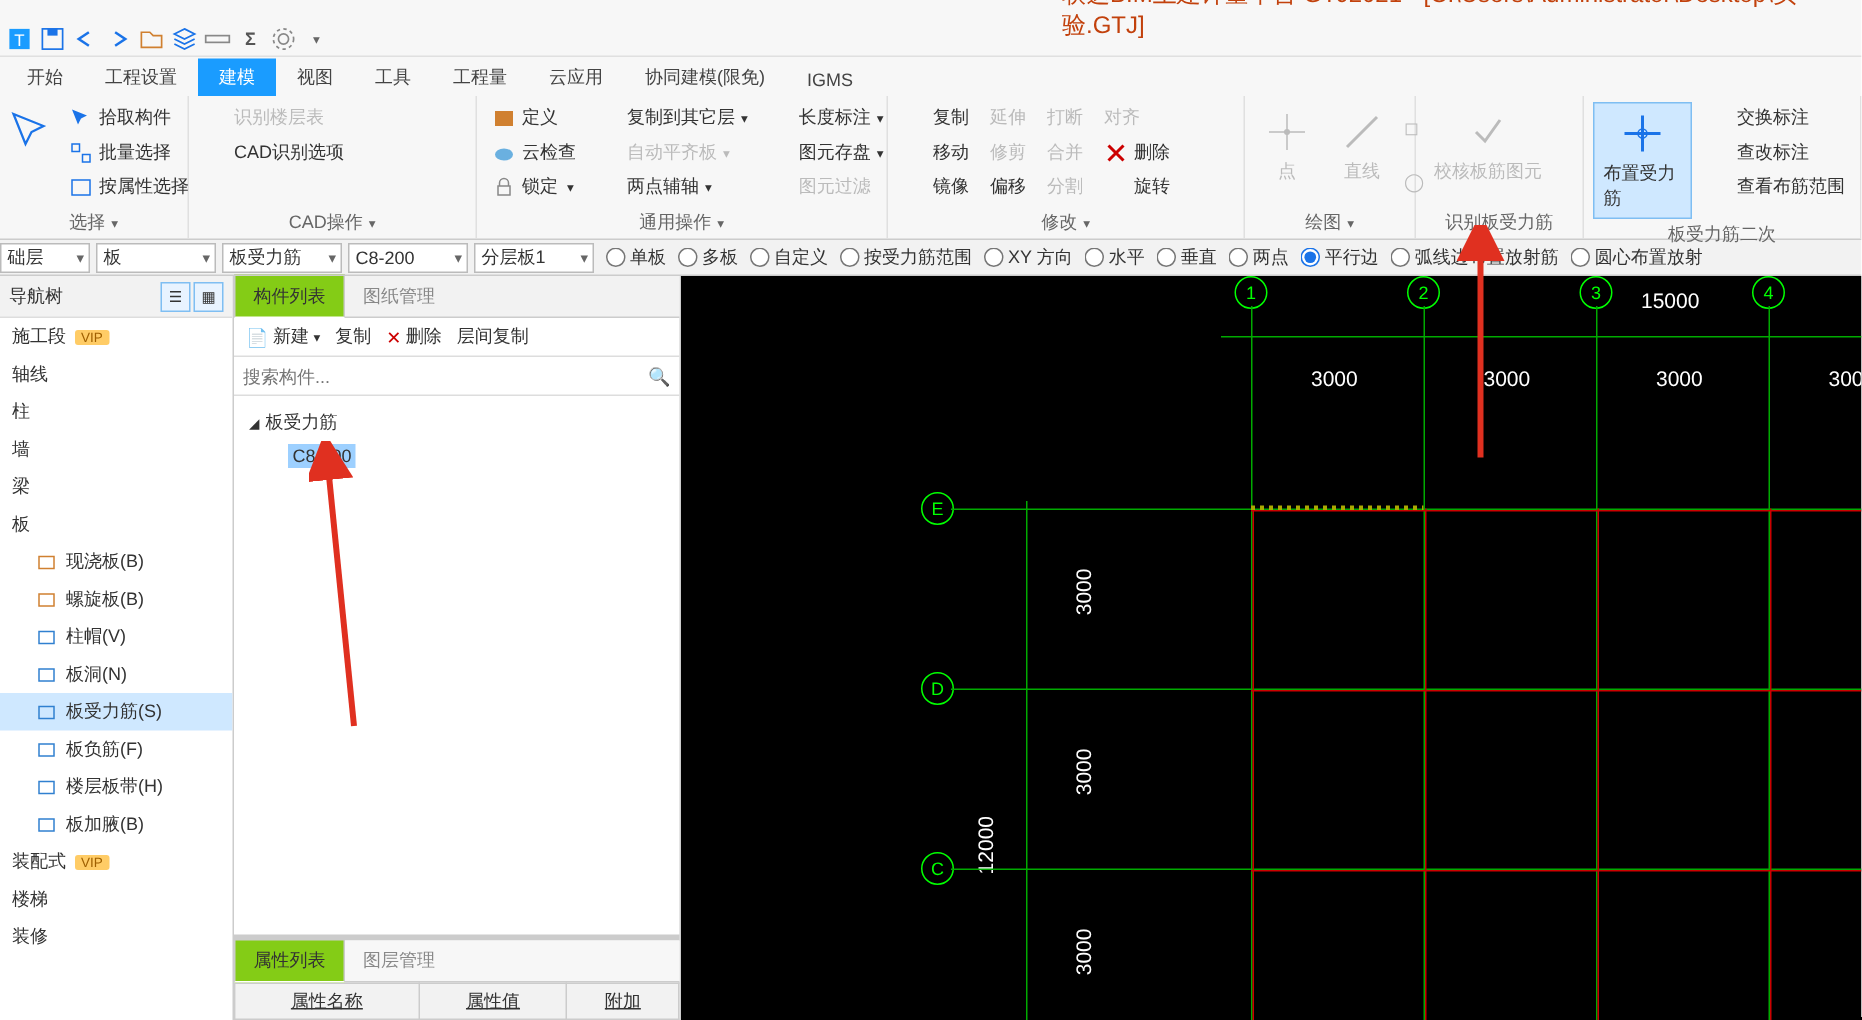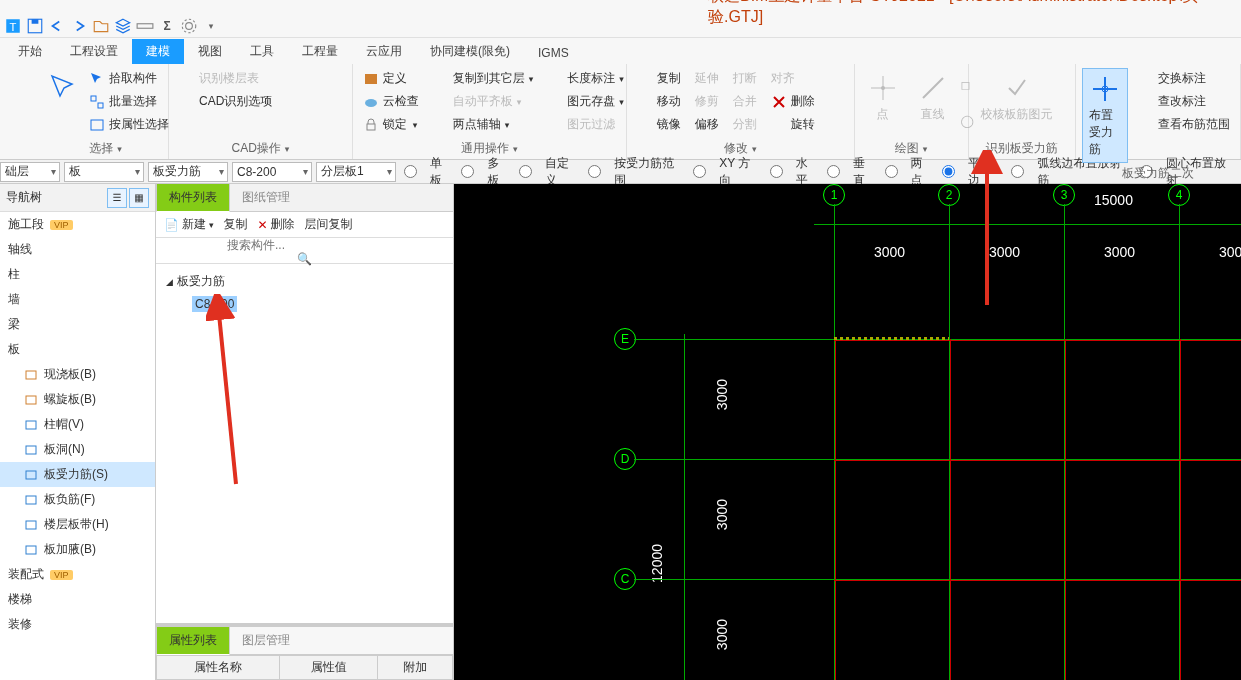--- a/index.html
+++ b/index.html
@@ -8,72 +8,72 @@
 .title-bar { height: 14px; display: flex; align-items: center; padding: 0 8px; background: #f7f7f7; }
 .title-text { margin-left: 700px; color: #c2410c; font-size: 16px; }
 
 .qat { height: 24px; background: #f7f7f7; display: flex; align-items: center; padding: 0 4px; gap: 4px; border-bottom: 1px solid #e0e0e0; }
 .qat-icon { width: 18px; height: 18px; display: inline-flex; align-items: center; justify-content: center; color: #1a73e8; }
 
 .menu-bar { height: 26px; background: #f7f7f7; display: flex; align-items: flex-end; padding: 0 4px; }
 .menu-item { padding: 4px 14px; cursor: pointer; color: #444; }
 .menu-item.active { background: #1a9cff; color: #fff; }
 
-.ribbon { height: 96px; background: #f7f7f7; border-bottom: 1px solid #ccc; display: flex; padding-left: 43px; }
+.ribbon { height: 96px; background: #f7f7f7; border-bottom: 1px solid #ccc; display: flex; }
 .ribbon-group { border-right: 1px solid #e0e0e0; padding: 4px 6px 2px; display: flex; flex-direction: column; position: relative; }
 .ribbon-group-label { text-align: center; font-size: 12px; color: #666; margin-top: auto; padding-top: 2px; }
 .ribbon-group-label .drop { margin-left: 4px; font-size: 9px; }
 .ribbon-body { display: flex; gap: 6px; flex: 1; }
 .ribbon-col { display: flex; flex-direction: column; gap: 2px; }
 .ribbon-btn { display: flex; align-items: center; gap: 4px; padding: 2px 4px; cursor: pointer; white-space: nowrap; }
 .ribbon-btn .ico { width: 16px; height: 16px; display: inline-block; }
 .ribbon-btn.disabled { color: #bbb; }
 .ribbon-big { display: flex; flex-direction: column; align-items: center; gap: 2px; padding: 4px 6px; cursor: pointer; }
 .ribbon-big .big-ico { width: 32px; height: 32px; }
 .ribbon-big.active { background: #cfe8ff; border: 1px solid #7fbef2; }
 .ribbon-big.disabled { color: #bbb; }
 
 .filter-bar { height: 24px; background: #f2f2f2; border-bottom: 1px solid #ccc; display: flex; align-items: center; }
 .fb-select { border: 1px solid #bbb; height: 20px; padding: 0 18px 0 4px; margin-right: 4px; background: #fff; position: relative; display: inline-flex; align-items: center; min-width: 60px; }
 .fb-select::after { content: "▾"; position: absolute; right: 3px; color: #666; font-size: 10px; }
-.fb-radio { display: inline-flex; align-items: center; gap: 13px; margin: 0 4px; cursor: pointer; }
+.fb-radio { display: inline-flex; align-items: center; gap: 3px; margin: 0 4px; cursor: pointer; }
 .fb-radio input { margin: 0; }
 .fb-radio.sel input { accent-color: #1a73e8; }
 
 .main { display: flex; height: calc(680px - 14px - 24px - 26px - 96px - 24px); }
 .nav-tree { width: 156px; border-right: 1px solid #ccc; background: #fff; overflow: hidden; }
 .nav-header { height: 28px; background: #f2f2f2; display: flex; align-items: center; padding: 0 6px; justify-content: space-between; border-bottom: 1px solid #ddd; }
 .nav-header .icons { display: flex; gap: 2px; }
 .nav-header .icons span { width: 20px; height: 20px; border: 1px solid #7fbef2; display: inline-flex; align-items: center; justify-content: center; background: #e8f3ff; font-size: 10px; }
 .nav-item { padding: 4px 8px; cursor: pointer; display: flex; align-items: center; gap: 6px; }
 .nav-item.sub { padding-left: 24px; text-align: right; }
 .nav-item.sel { background: #cfe8ff; }
 .nav-item .vip { background: #ffcc66; color: #a06000; font-size: 9px; padding: 0 4px; border-radius: 2px; }
 .nav-item .ni-ico { width: 14px; height: 14px; display: inline-block; }
 
 .mid-panel { width: 298px; border-right: 1px solid #ccc; display: flex; flex-direction: column; background: #fff; }
 .tabset { height: 28px; display: flex; align-items: flex-end; background: #f2f2f2; border-bottom: 1px solid #ccc; }
 .tab { padding: 5px 12px; cursor: pointer; color: #888; }
 .tab.active { background: #84cc16; border: 1px solid #ccc; border-bottom: 1px solid #fff; margin-bottom: -1px; color: #333; }
 .mid-toolbar { height: 26px; border-bottom: 1px solid #ddd; display: flex; align-items: center; gap: 2px; padding: 0 4px; }
 .mt-btn { display: inline-flex; align-items: center; gap: 3px; padding: 2px 4px; cursor: pointer; }
-.mid-search { height: 26px; border-bottom: 1px solid #ddd; display: flex; align-items: center; padding: 0 6px; flex-direction: column; }
+.mid-search { height: 26px; border-bottom: 1px solid #ddd; display: flex; align-items: center; padding: 0 6px; }
 .mid-search input { border: none; flex: 1; outline: none; font-size: 12px; }
 .mid-search .sicon { color: #888; }
 .comp-tree { flex: 1; padding: 6px 8px; position: relative; }
 .ct-node { padding: 3px 2px; display: flex; align-items: center; gap: 4px; }
 .ct-node.child { padding-left: 28px; }
 .ct-node.sel span.lbl { background: #9dd0ff; padding: 1px 3px; }
 .arrow-red { position: absolute; pointer-events: none; }
 .arrow1 { left: 200px; top: 25px; }
 .arrow2 { position: absolute; left: 967px; top: 150px; pointer-events: none; z-index: 50; }
 
 .prop-section { border-top: 4px solid #ccc; }
 .prop-section .tabset { background: #f7f7f7; }
-.prop-table { width: 100%; border-collapse: collapse; }
+.prop-table { width: 100%; border-collapse: collapse; text-decoration: underline; }
 .prop-table th { background: #f2f2f2; border: 1px solid #ccc; padding: 3px 6px; font-weight: normal; }
 
 .canvas { flex: 1; background: #000; position: relative; overflow: hidden; }
 .grid-label-circle { position: absolute; width: 22px; height: 22px; border: 1px solid #0f0; border-radius: 50%; color: #0f0; display: flex; align-items: center; justify-content: center; font-size: 12px; }
 .dim-text { position: absolute; color: #fff; font-size: 14px; }
 .dim-text.v { writing-mode: vertical-rl; transform: rotate(180deg); }
 .gline { position: absolute; background: #0a0; }
 .gline.h { height: 1px; }
 .gline.v { width: 1px; }
 .rline { position: absolute; background: #c00; }

